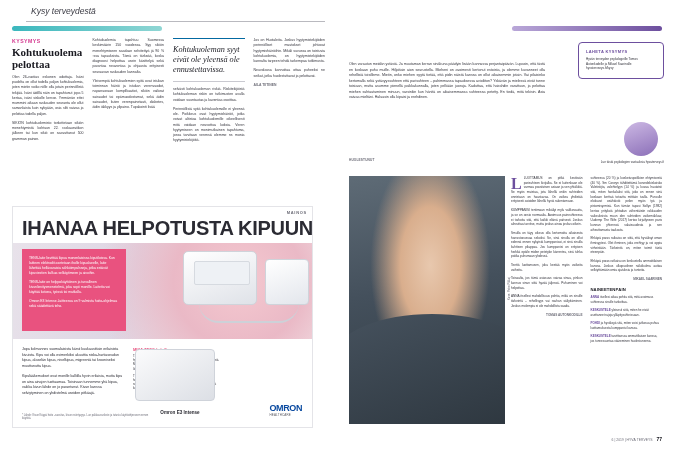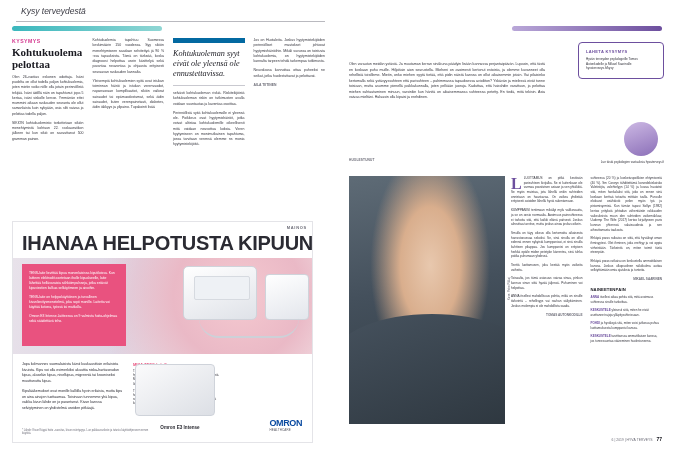--- a/index.html
+++ b/index.html
@@ -10,21 +10,21 @@
     font-family: "Liberation Sans", sans-serif;
     overflow: hidden;
   }
   .spread { position: relative; width: 674px; height: 450px; display: flex; }
   .page { position: relative; height: 450px; background: #fff; }
   .page-left { width: 337px; }
   .page-right { width: 337px; }
 
   
   .runhead {
-    position: absolute; top: 0; left: 4px; right: 0; height: 30px;
+    position: absolute; top: 0; left: 14px; right: 0; height: 30px;
   }
   .runhead .rule {
     position: absolute; left: 12px; right: 12px; top: 21px;
     height: 1px; background: #b9b9bf;
   }
   .runhead .kicker {
     position: absolute; top: 6px;
     font-style: italic; font-size: 8.5px; color: #3b3b44;
     background: #fff; padding: 0 5px;
   }
@@ -53,28 +53,28 @@
     font-size: 11px; line-height: 1.08; font-weight: bold; color: #1b1b22;
     margin-bottom: 4px;
   }
   .body-txt {
     font-size: 3.5px; line-height: 1.5; color: #33333b; text-align: justify;
   }
   .body-txt p { margin: 0 0 4px 0; }
   .pull {
     font-family: "Liberation Serif", serif; font-style: italic;
     font-size: 8.2px; line-height: 1.22; color: #1b1b22;
-    border-top: 5px solid #0369a1; border-bottom: 1px solid #c9c9d0;
+    border-top: 1px solid #0369a1; border-bottom: 1px solid #c9c9d0;
     padding: 6px 0; margin-bottom: 5px;
   }
   .byline { font-size: 3.4px; font-weight: bold; color: #6d6d78; margin-top: 3px; }
 
   
   .ad {
-    position: absolute; left: 12px; top: 221px; width: 301px; height: 222px;
+    position: absolute; left: 12px; top: 206px; width: 301px; height: 222px;
     background: #fff; border: 0.5px solid #e4e4e8; overflow: hidden;
   }
   .ad-mainos {
     position: absolute; right: 5px; top: 3px; font-size: 4px; letter-spacing: .18em;
     color: #6d6d78; font-weight: bold;
   }
   .ad-title {
     position: absolute; left: 9px; top: 10px; width: 296px;
     font-family: "Liberation Sans", sans-serif;
     font-weight: bold; font-size: 20px; letter-spacing: -0.3px;

